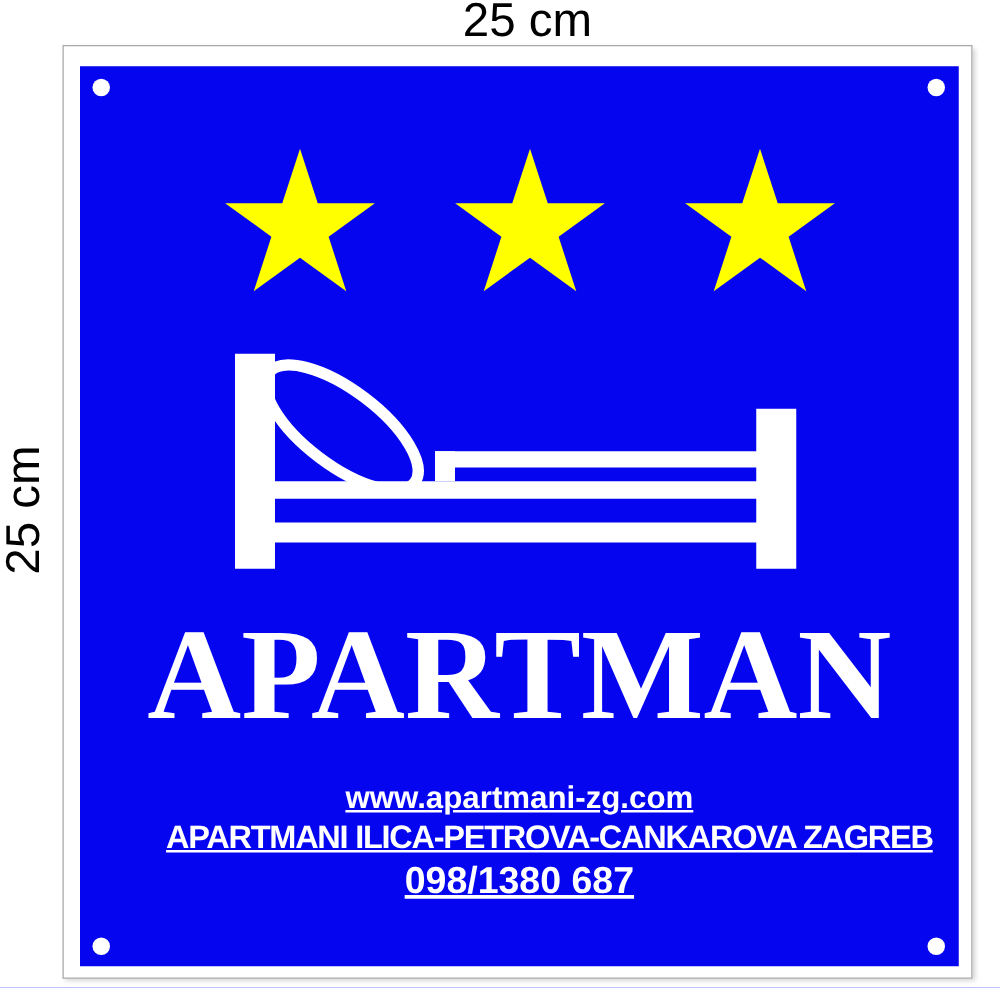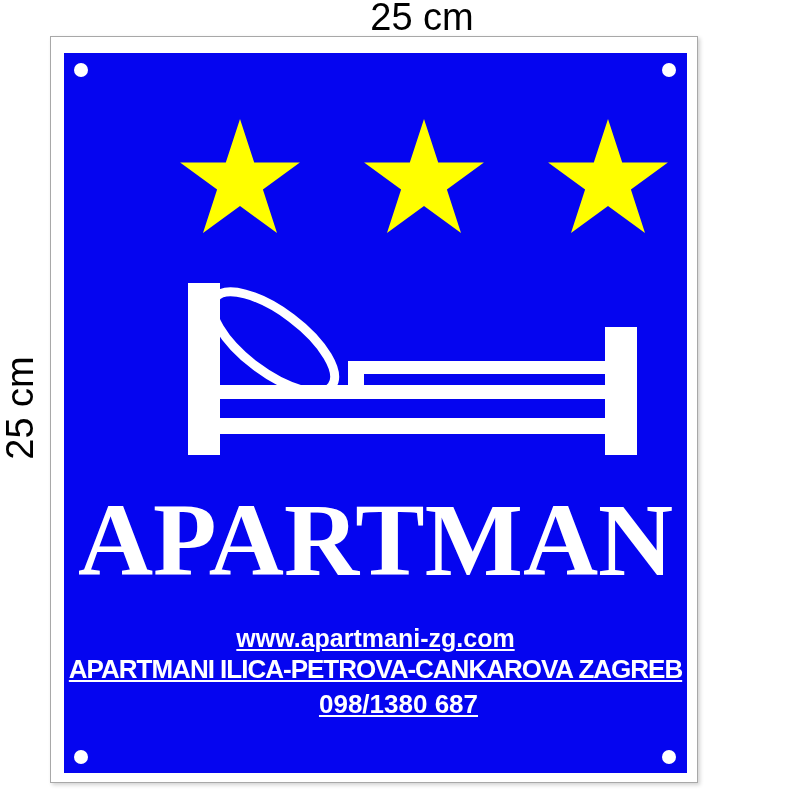--- a/index.html
+++ b/index.html
@@ -25,21 +25,21 @@
   .dim-top{
     position:absolute;left:50px;top:-4px;width:744px;
     text-align:center;
   }
   .dim-left{
     position:absolute;left:20px;top:408px;
     transform:translate(-50%,-50%) rotate(-90deg);
   }
 
   .sign{
-    position:absolute;left:50px;top:36px;width:648px;height:747px;
+    position:absolute;left:50px;top:36px;width:728px;height:747px;
     box-sizing:border-box;
     background:var(--frame);
     border:1px solid #a8a8a8;
     box-shadow:2px 2px 4px rgba(0,0,0,0.18);
     padding:16px 10px 9px 13px;
   }
   .panel{
     position:relative;width:100%;height:100%;
     background:var(--panel);
   }
@@ -69,22 +69,22 @@
     font-weight:bold;
     font-size:104px;line-height:110px;
     white-space:nowrap;
   }
   .bline{
     position:absolute;left:0;width:100%;
     text-align:center;color:var(--sign-text);
     font-weight:bold;white-space:nowrap;text-decoration:underline;
   }
   .bline-web{top:570px;font-size:25px;line-height:30px;}
-  .bline-address{top:601px;font-size:26px;line-height:31px;letter-spacing:-1px;}
-  .bline-phone{top:636px;font-size:26px;line-height:31px;margin-left:23px;}
+  .bline-address{top:601px;font-size:26px;line-height:31px;letter-spacing:-1px;margin-left:24px;}
+  .bline-phone{top:636px;font-size:30px;line-height:31px;}
 </style>
 </head>
 <body>
 
 <div class="canvas">
 
   <div class="dim-label dim-top">25 cm</div>
 
   <div class="dim-label dim-left">25 cm</div>
 

